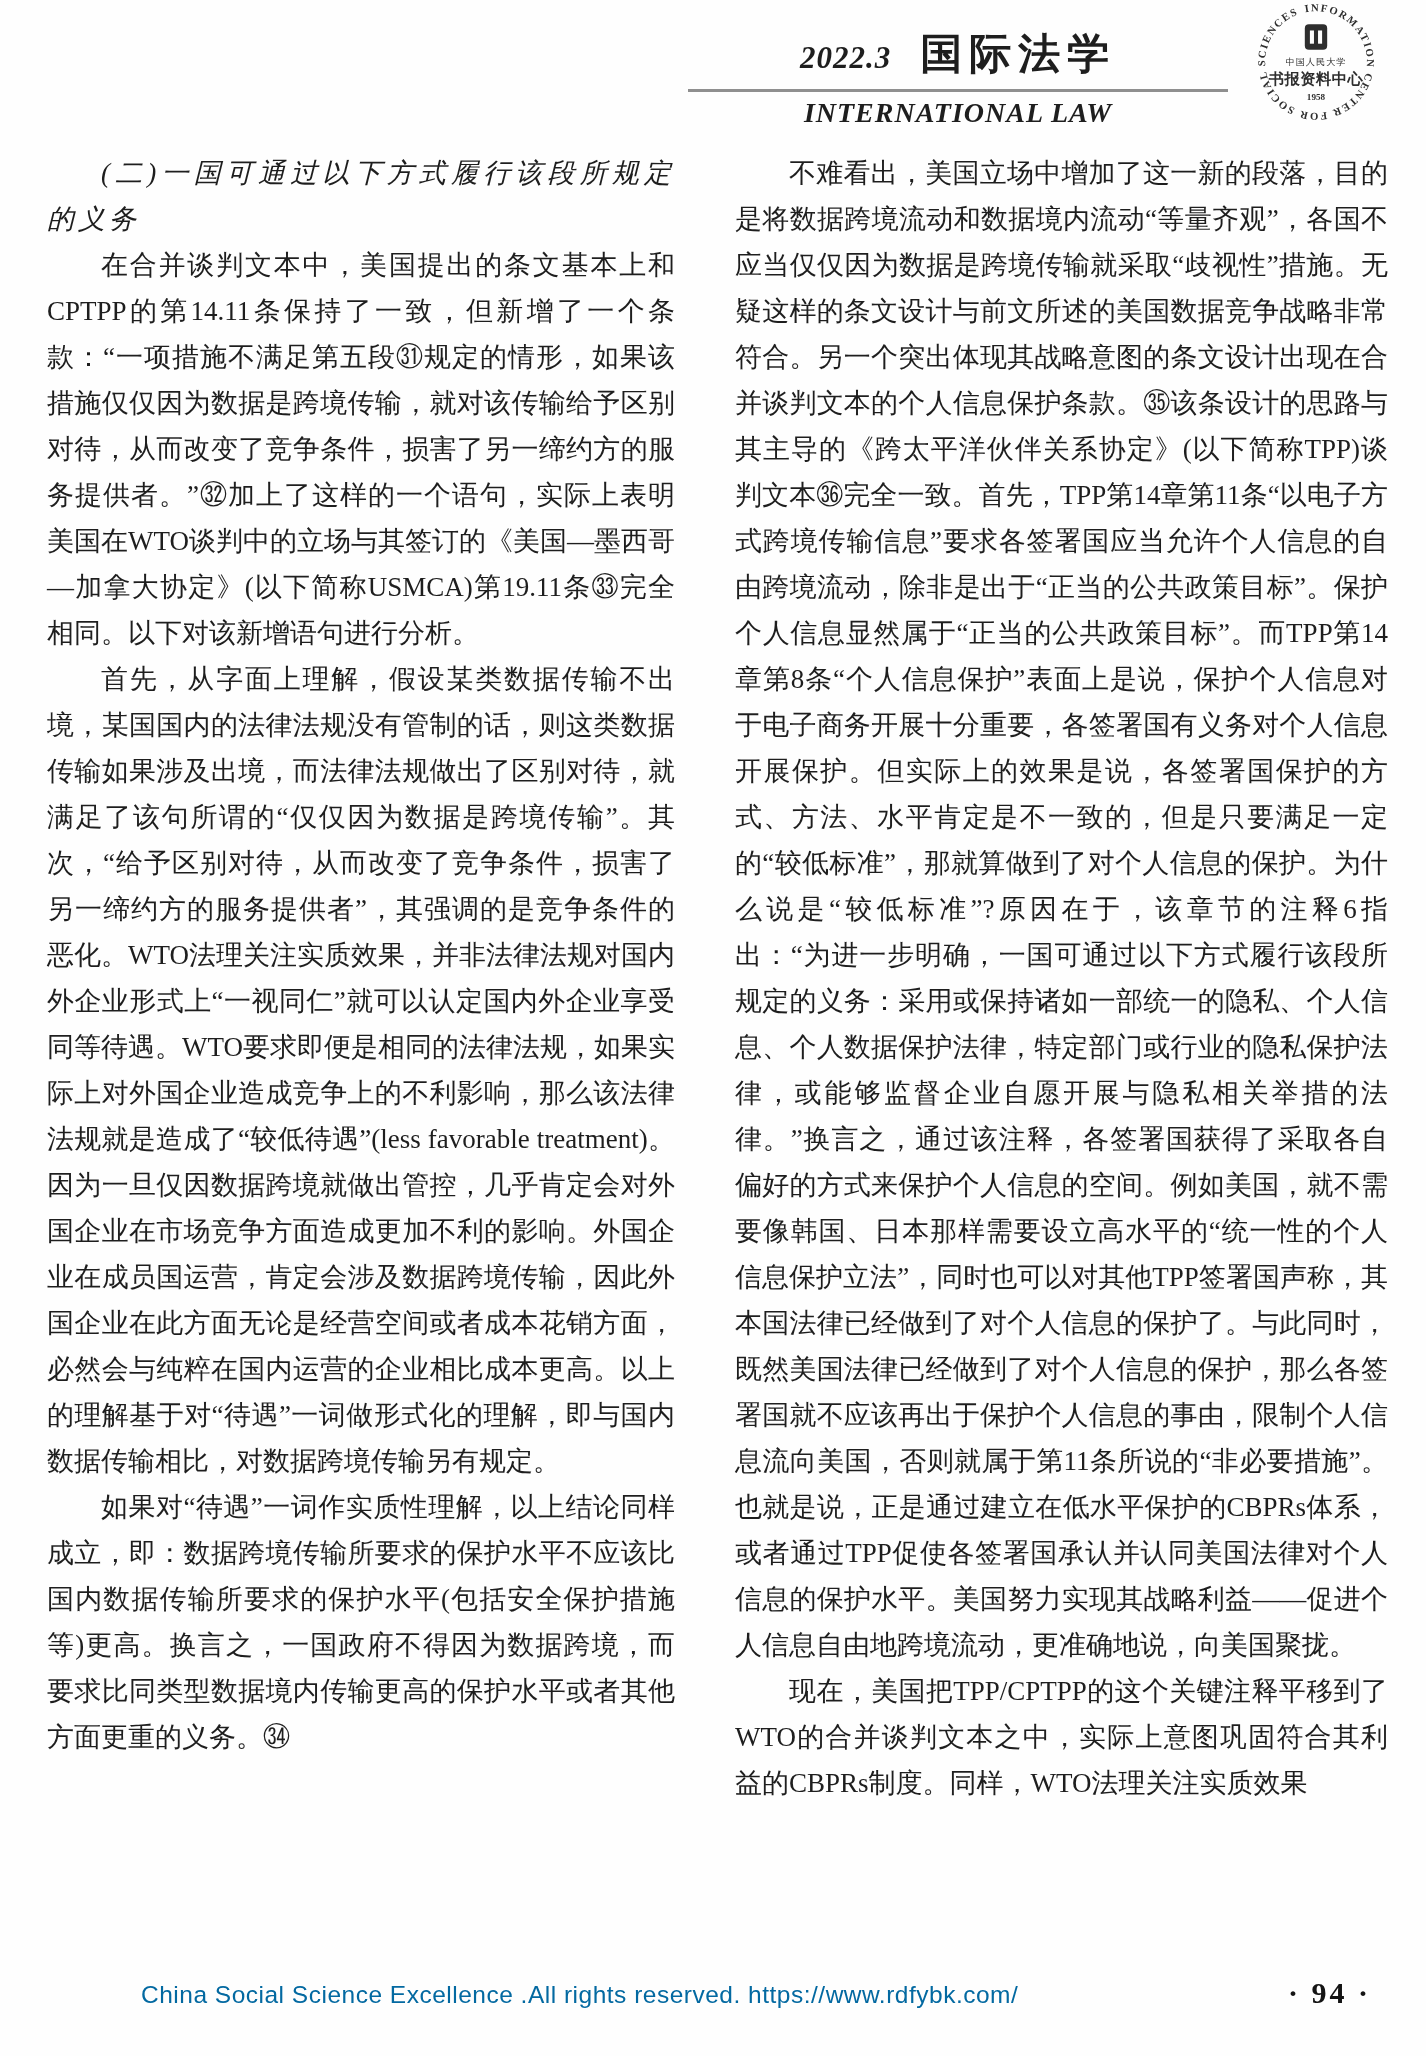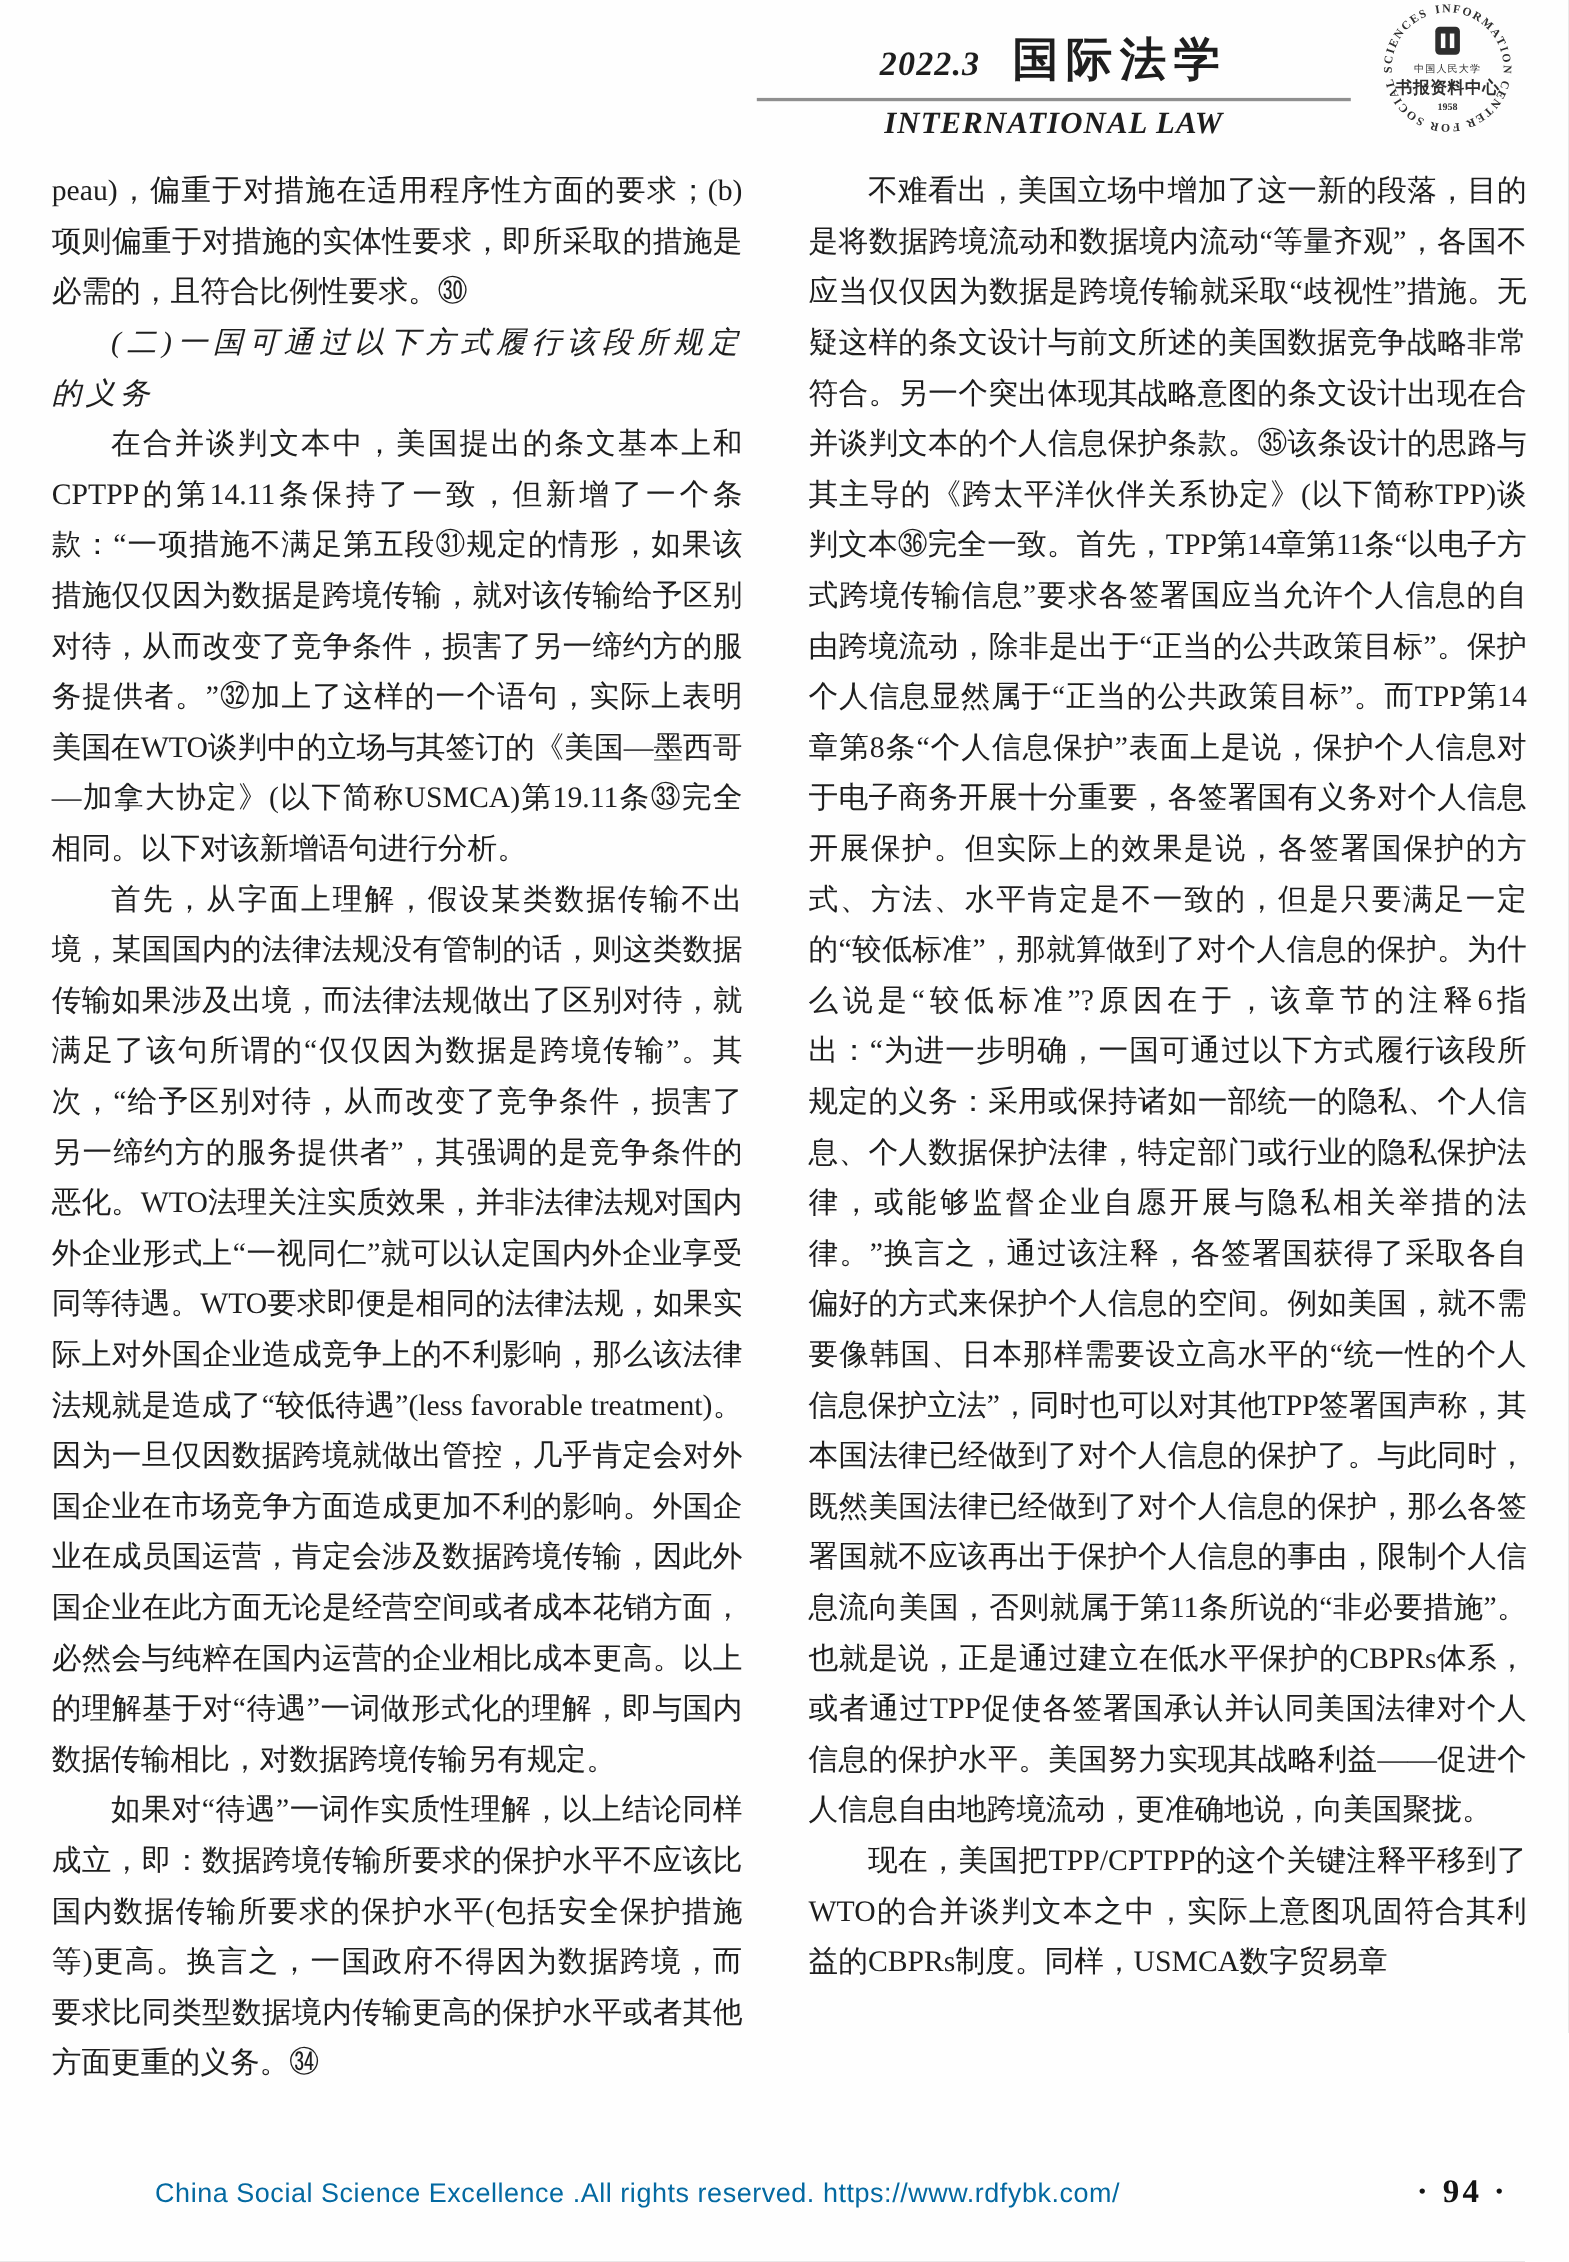--- a/index.html
+++ b/index.html
@@ -91,28 +91,27 @@
       <rect x="51" y="22" width="22" height="25" rx="4" fill="#2e2e2e"></rect>
       <rect x="56" y="28" width="4" height="13" fill="#fdfdfd"></rect>
       <rect x="64" y="28" width="4" height="13" fill="#fdfdfd"></rect>
       <text x="62" y="62" text-anchor="middle" font-size="9" letter-spacing="1">中国人民大学</text>
       <text x="62" y="81" text-anchor="middle" font-size="15" font-weight="bold" letter-spacing="0.5">书报资料中心</text>
       <text x="62" y="96" text-anchor="middle" font-size="9" font-weight="bold">1958</text>
     </svg>
   </div>
 
   <div class="column col-left">
-    <p class="no-indent">peau)，偏重于对措施在适用程序性方面的要求；(b)项则偏重于对措施的实体性要求，即所采取的措施是必需的，且符合比例性要求。㉚</p>
     <p class="subheading">(二)一国可通过以下方式履行该段所规定的义务</p>
     <p>在合并谈判文本中，美国提出的条文基本上和CPTPP的第14.11条保持了一致，但新增了一个条款：“一项措施不满足第五段㉛规定的情形，如果该措施仅仅因为数据是跨境传输，就对该传输给予区别对待，从而改变了竞争条件，损害了另一缔约方的服务提供者。”㉜加上了这样的一个语句，实际上表明美国在WTO谈判中的立场与其签订的《美国—墨西哥—加拿大协定》(以下简称USMCA)第19.11条㉝完全相同。以下对该新增语句进行分析。</p>
     <p>首先，从字面上理解，假设某类数据传输不出境，某国国内的法律法规没有管制的话，则这类数据传输如果涉及出境，而法律法规做出了区别对待，就满足了该句所谓的“仅仅因为数据是跨境传输”。其次，“给予区别对待，从而改变了竞争条件，损害了另一缔约方的服务提供者”，其强调的是竞争条件的恶化。WTO法理关注实质效果，并非法律法规对国内外企业形式上“一视同仁”就可以认定国内外企业享受同等待遇。WTO要求即便是相同的法律法规，如果实际上对外国企业造成竞争上的不利影响，那么该法律法规就是造成了“较低待遇”(less favorable treatment)。因为一旦仅因数据跨境就做出管控，几乎肯定会对外国企业在市场竞争方面造成更加不利的影响。外国企业在成员国运营，肯定会涉及数据跨境传输，因此外国企业在此方面无论是经营空间或者成本花销方面，必然会与纯粹在国内运营的企业相比成本更高。以上的理解基于对“待遇”一词做形式化的理解，即与国内数据传输相比，对数据跨境传输另有规定。</p>
     <p>如果对“待遇”一词作实质性理解，以上结论同样成立，即：数据跨境传输所要求的保护水平不应该比国内数据传输所要求的保护水平(包括安全保护措施等)更高。换言之，一国政府不得因为数据跨境，而要求比同类型数据境内传输更高的保护水平或者其他方面更重的义务。㉞</p>
   </div>
 
   <div class="column col-right">
     <p>不难看出，美国立场中增加了这一新的段落，目的是将数据跨境流动和数据境内流动“等量齐观”，各国不应当仅仅因为数据是跨境传输就采取“歧视性”措施。无疑这样的条文设计与前文所述的美国数据竞争战略非常符合。另一个突出体现其战略意图的条文设计出现在合并谈判文本的个人信息保护条款。㉟该条设计的思路与其主导的《跨太平洋伙伴关系协定》(以下简称TPP)谈判文本㊱完全一致。首先，TPP第14章第11条“以电子方式跨境传输信息”要求各签署国应当允许个人信息的自由跨境流动，除非是出于“正当的公共政策目标”。保护个人信息显然属于“正当的公共政策目标”。而TPP第14章第8条“个人信息保护”表面上是说，保护个人信息对于电子商务开展十分重要，各签署国有义务对个人信息开展保护。但实际上的效果是说，各签署国保护的方式、方法、水平肯定是不一致的，但是只要满足一定的“较低标准”，那就算做到了对个人信息的保护。为什么说是“较低标准”?原因在于，该章节的注释6指出：“为进一步明确，一国可通过以下方式履行该段所规定的义务：采用或保持诸如一部统一的隐私、个人信息、个人数据保护法律，特定部门或行业的隐私保护法律，或能够监督企业自愿开展与隐私相关举措的法律。”换言之，通过该注释，各签署国获得了采取各自偏好的方式来保护个人信息的空间。例如美国，就不需要像韩国、日本那样需要设立高水平的“统一性的个人信息保护立法”，同时也可以对其他TPP签署国声称，其本国法律已经做到了对个人信息的保护了。与此同时，既然美国法律已经做到了对个人信息的保护，那么各签署国就不应该再出于保护个人信息的事由，限制个人信息流向美国，否则就属于第11条所说的“非必要措施”。也就是说，正是通过建立在低水平保护的CBPRs体系，或者通过TPP促使各签署国承认并认同美国法律对个人信息的保护水平。美国努力实现其战略利益——促进个人信息自由地跨境流动，更准确地说，向美国聚拢。</p>
-    <p>现在，美国把TPP/CPTPP的这个关键注释平移到了WTO的合并谈判文本之中，实际上意图巩固符合其利益的CBPRs制度。同样，USMCA数字贸易章</p>
+    <p>现在，美国把TPP/CPTPP的这个关键注释平移到了WTO的合并谈判文本之中，实际上意图巩固符合其利益的CBPRs制度。同样，WTO法理关注实质效果</p>
   </div>
 
   <div class="footer-copy">China Social Science Excellence .All rights reserved. https://www.rdfybk.com/</div>
   <div class="page-num">· 94 ·</div>
 
 </div>
 
 </body></html>

